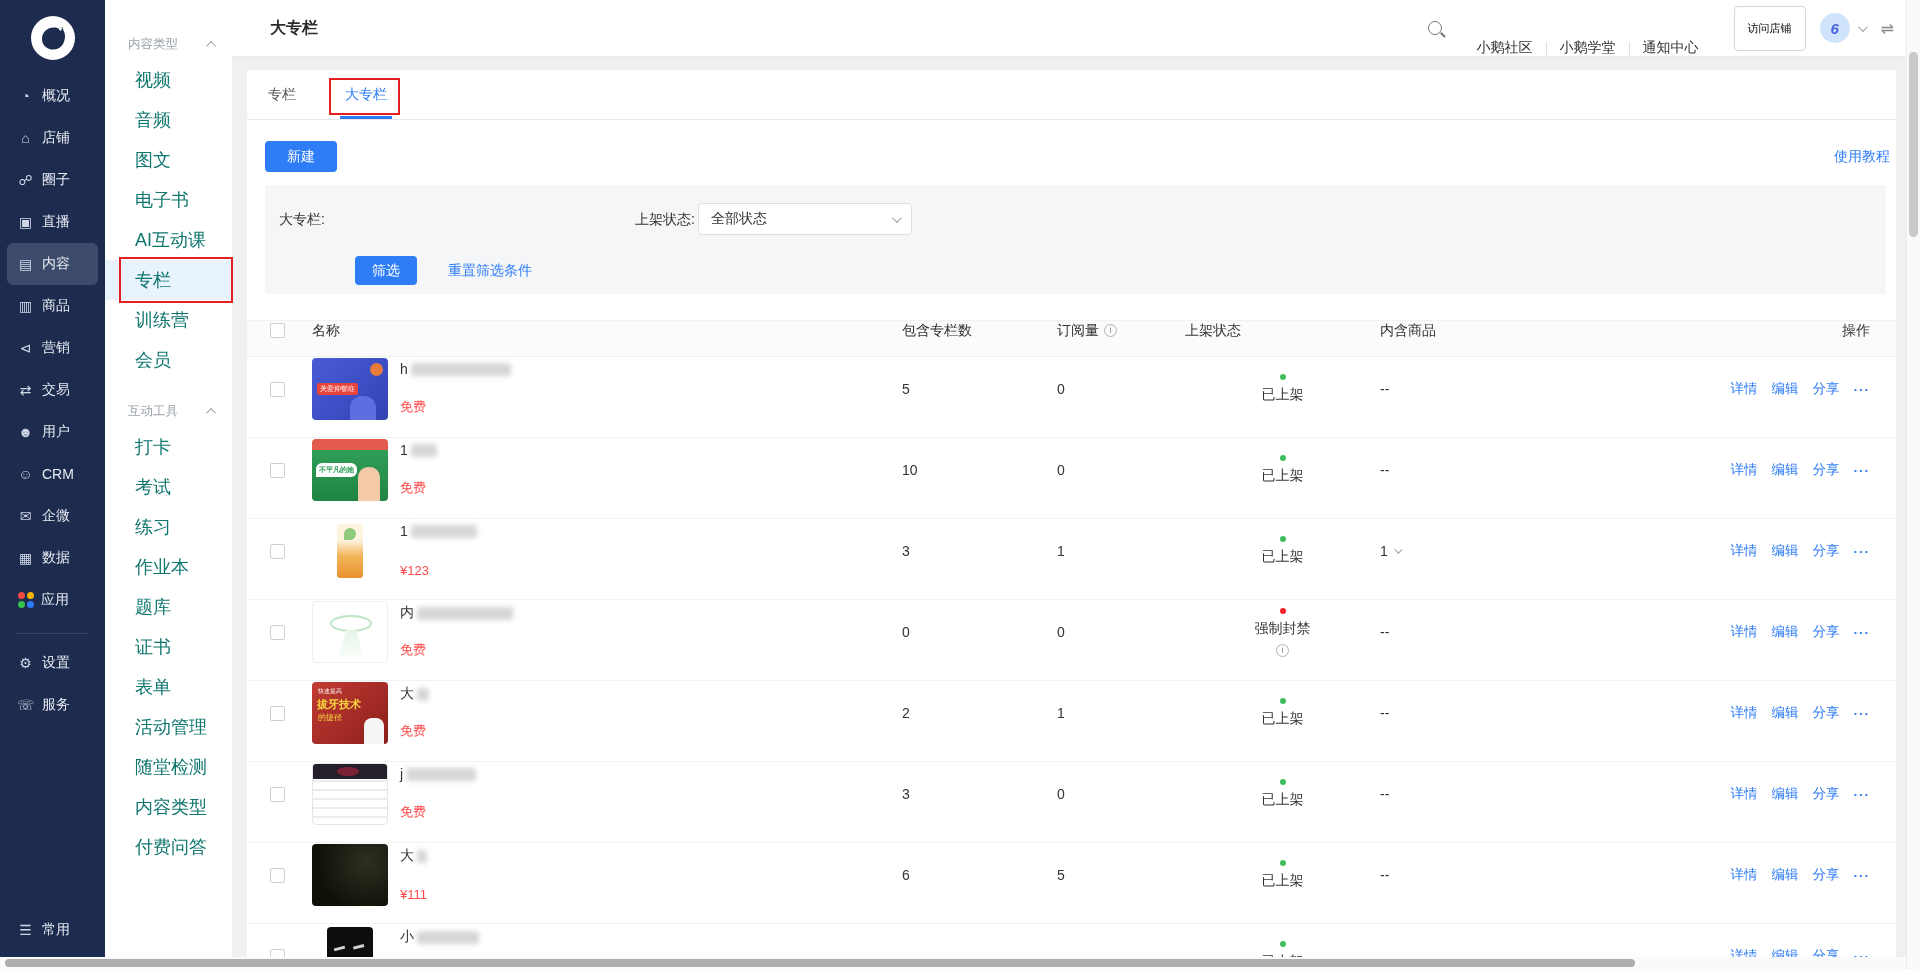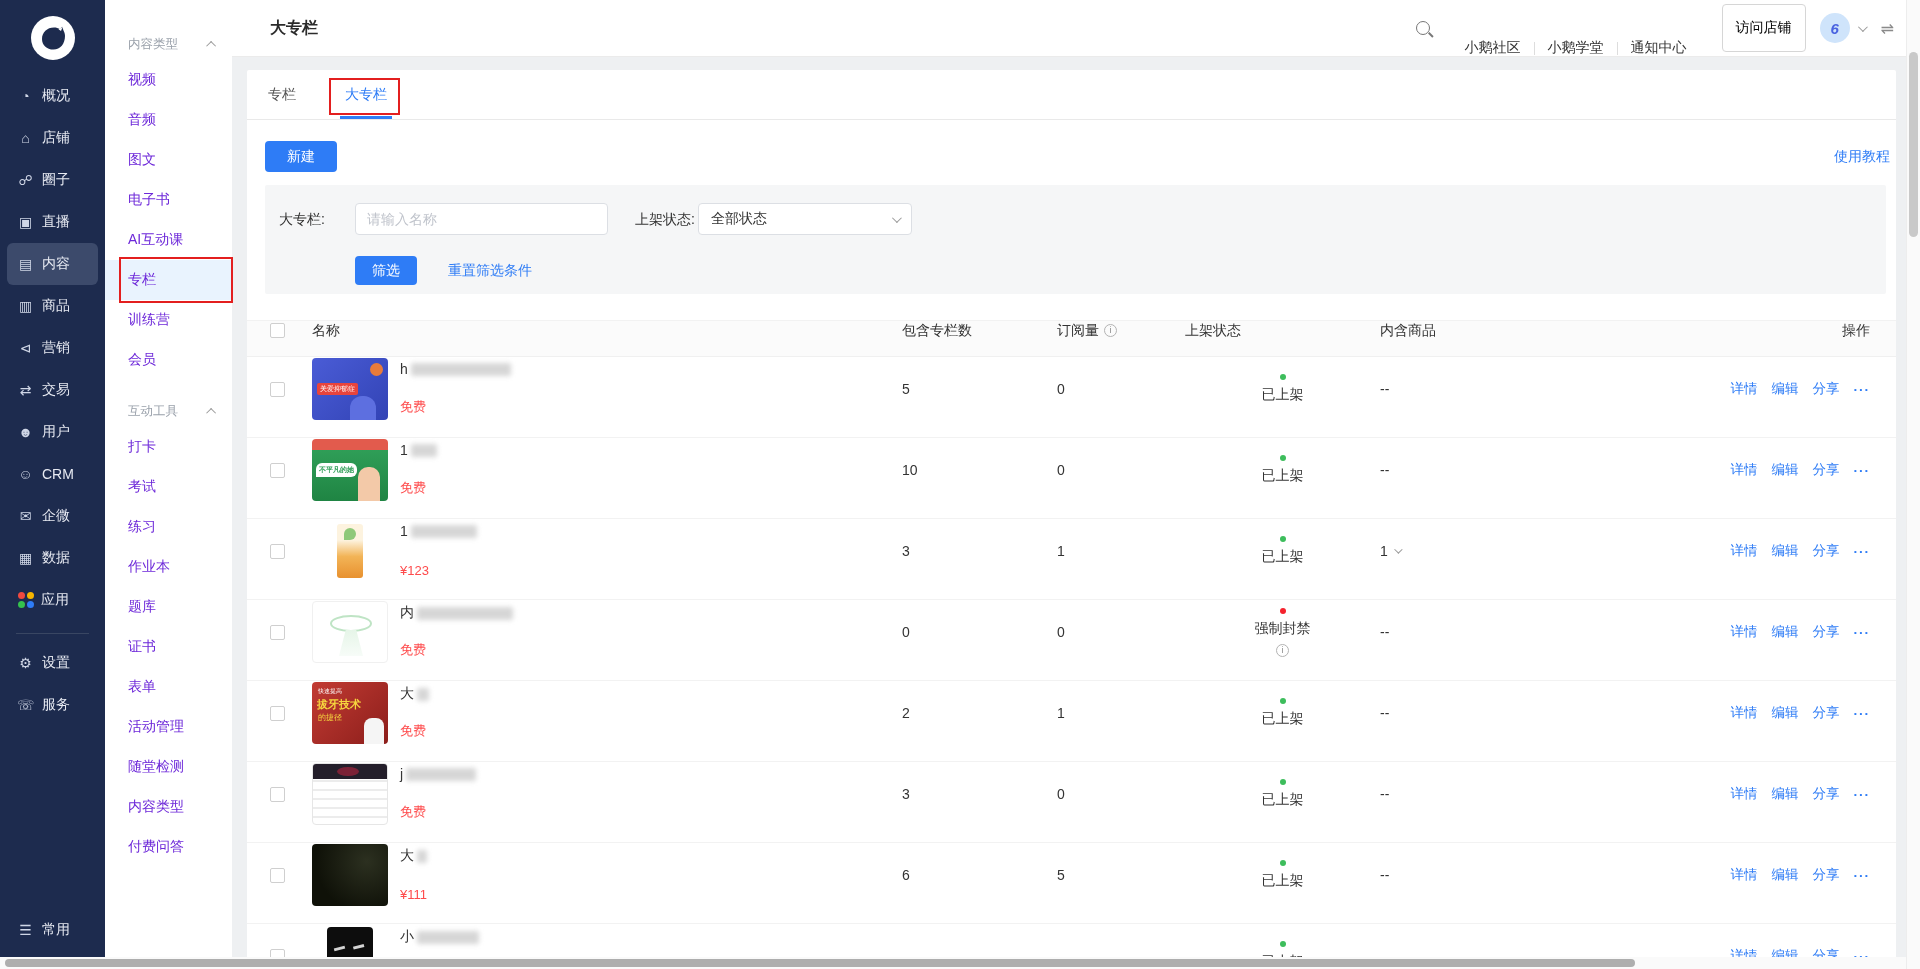--- a/index.html
+++ b/index.html
@@ -15,34 +15,34 @@
   .p-item.active { background:#3c4a6b; border-radius:6px; margin:0 7px; padding-left:10px; }
   .p-divider { height:1px; background:#394662; margin:12px 16px 8px; }
   .p-footer { margin-top:auto; margin-bottom:18px; }
   .dots { width:16px; height:16px; display:grid; grid-template-columns:1fr 1fr; grid-template-rows:1fr 1fr; gap:2px; flex-shrink:0; margin-left:1px; margin-right:-1px; }
   .dots i { border-radius:50%; }
 
   
   .secondary { width:127px; background:#fff; flex-shrink:0; padding-top:34px; position:relative; z-index:5; }
   .s-title { height:20px; display:flex; align-items:center; padding:0 16px 0 23px; font-size:12.5px; color:#9aa1ab; margin-bottom:6px; }
   .s-title .chev { margin-left:auto; }
-  .s-item { height:40px; display:flex; align-items:center; padding-left:23px; font-size:14px; color:#6d28d9; cursor:pointer; }
+  .s-item { height:40px; display:flex; align-items:center; padding-left:30px; font-size:18px; color:#0f766e; cursor:pointer; }
   .s-item.active { background:#e9f3fe; }
   .s-gap { height:21px; }
 
   
   .main { flex:1; display:flex; flex-direction:column; min-width:0; }
   .topbar { height:57px; background:#fff; border-bottom:1px solid #ebebeb; display:flex; align-items:center; padding:0 26px 0 38px; flex-shrink:0; }
   .page-title { font-size:16px; font-weight:bold; color:#2b2b2b; }
   .top-right { margin-left:auto; display:flex; align-items:center; font-size:14px; color:#333; }
   .search-ico { width:14px; height:14px; border:1.5px solid #777; border-radius:50%; position:relative; margin-right:22px; cursor:pointer; }
   .search-ico::after { content:""; position:absolute; width:6px; height:1.5px; background:#777; transform:rotate(45deg); right:-5px; bottom:-1px; }
   .nav-link { padding:0 13px; cursor:pointer; white-space:nowrap; }
   .nav-div { width:1px; height:13px; background:#ddd; }
-  .shop-btn { margin:0 14px 0 22px; border:1px solid #d6d6d6; border-radius:4px; padding:14px 13px; font-size:14px; background:#fff; cursor:pointer; white-space:nowrap; }
+  .shop-btn { margin:0 14px 0 22px; border:1px solid #d6d6d6; border-radius:4px; padding:14px 13px; font-size:11px; background:#fff; cursor:pointer; white-space:nowrap; }
   .avatar { width:30px; height:30px; border-radius:50%; background:#cfe4fb; color:#4a63e0; font-weight:bold; font-style:italic; font-size:15px; display:flex; align-items:center; justify-content:center; }
   .chev { width:7px; height:7px; border-right:1.5px solid #9b9b9b; border-bottom:1.5px solid #9b9b9b; transform:rotate(45deg) translateY(-2px); display:inline-block; }
   .caret-sm { margin-left:8px; }
   .switch-ico { margin-left:16px; color:#8a8a8a; font-size:16px; cursor:pointer; }
 
   
   .content { flex:1; padding:13px 10px 0 15px; position:relative; min-height:0; }
   .card { background:#fff; width:1649px; height:899px; position:relative; border-radius:2px; }
   .tabs { height:50px; border-bottom:1px solid #e9e9e9; display:flex; align-items:stretch; padding-left:21px; }
   .tab { display:flex; align-items:center; position:relative; font-size:14px; color:#555; cursor:pointer; }
@@ -270,21 +270,20 @@
         <div class="tabs" id="tab-bar">
             <div class="tab">专栏</div>
             <div class="tab active">大专栏</div>
           </div>
 
         <button class="new-btn">新建</button>
         <span class="tutorial">使用教程</span>
 
         <div class="filter">
           <span class="f-label" style="left:14px; top:18px;">大专栏:</span>
-          <input class="f-input" placeholder="请输入名称" style="">
           <span class="f-label" style="left:370px; top:18px;">上架状态:</span>
           <div class="f-select">
             <span>全部状态</span>
             <span class="chev"></span>
           </div>
           <button class="filter-btn">筛选</button>
           <span class="reset-link">重置筛选条件</span>
         </div>
 
         <div class="table">

